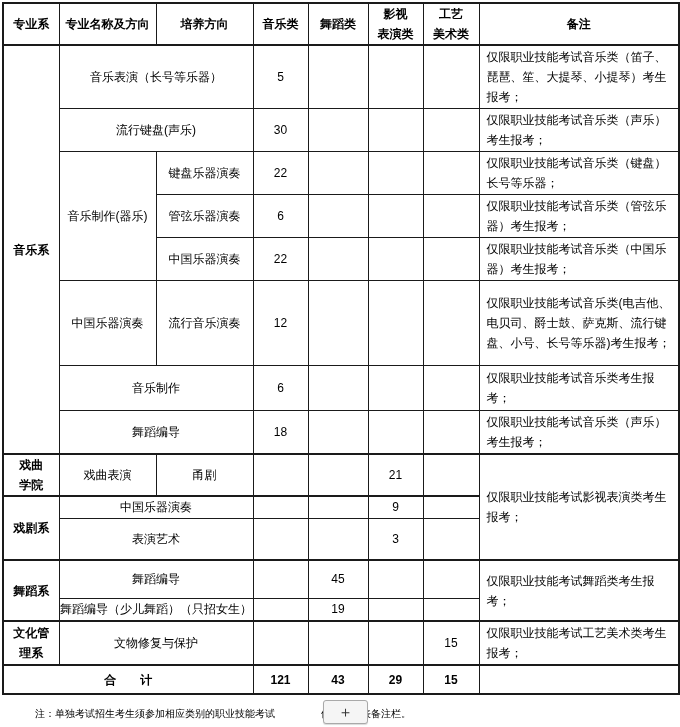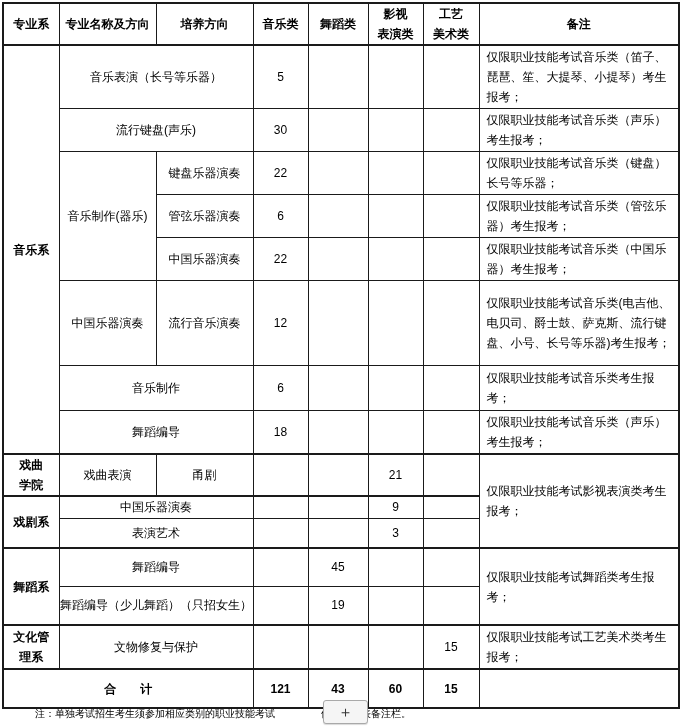--- a/index.html
+++ b/index.html
@@ -153,60 +153,60 @@
       <td rowspan="3" class="remark">仅限职业技能考试影视表演类考生报考；</td>
     </tr>
     <tr class="sec" style="height:22px">
       <td rowspan="2" class="bold">戏剧系</td>
       <td colspan="2">中国乐器演奏</td>
       <td></td>
       <td></td>
       <td>9</td>
       <td></td>
     </tr>
-    <tr style="height:30px">
+    <tr style="height:42px">
       <td colspan="2">表演艺术</td>
       <td></td>
       <td></td>
       <td>3</td>
       <td></td>
     </tr>
     <tr class="sec" style="height:38px">
       <td rowspan="2" class="bold">舞蹈系</td>
       <td colspan="2">舞蹈编导</td>
       <td></td>
       <td>45</td>
       <td></td>
       <td></td>
       <td rowspan="2" class="remark">仅限职业技能考试舞蹈类考生报考；</td>
     </tr>
-    <tr style="height:39px">
+    <tr style="height:23px">
       <td colspan="2">舞蹈编导（少儿舞蹈）（只招女生）</td>
       <td></td>
       <td>19</td>
       <td></td>
       <td></td>
     </tr>
     <tr class="sec" style="height:36px">
       <td class="bold">
         <div>文化管</div>
         <div>理系</div>
       </td>
       <td colspan="2">文物修复与保护</td>
       <td></td>
       <td></td>
       <td></td>
       <td>15</td>
       <td class="remark">仅限职业技能考试工艺美术类考生报考；</td>
     </tr>
-    <tr class="sec" style="height:39px">
+    <tr class="sec" style="height:29px">
       <td colspan="3" class="bold">合　　计</td>
       <td class="bold">121</td>
       <td class="bold">43</td>
-      <td class="bold">60</td>
+      <td class="bold">29</td>
       <td class="bold">15</td>
       <td></td>
     </tr>
   </tbody>
 </table>
 
 <div class="footnote"><span>注：单独考试招生考生须参加相应类别的职业技能考试</span><span class="gap"></span><span>体见计划表备注栏。</span></div>
 
 <div class="expand-btn">＋</div>
 

